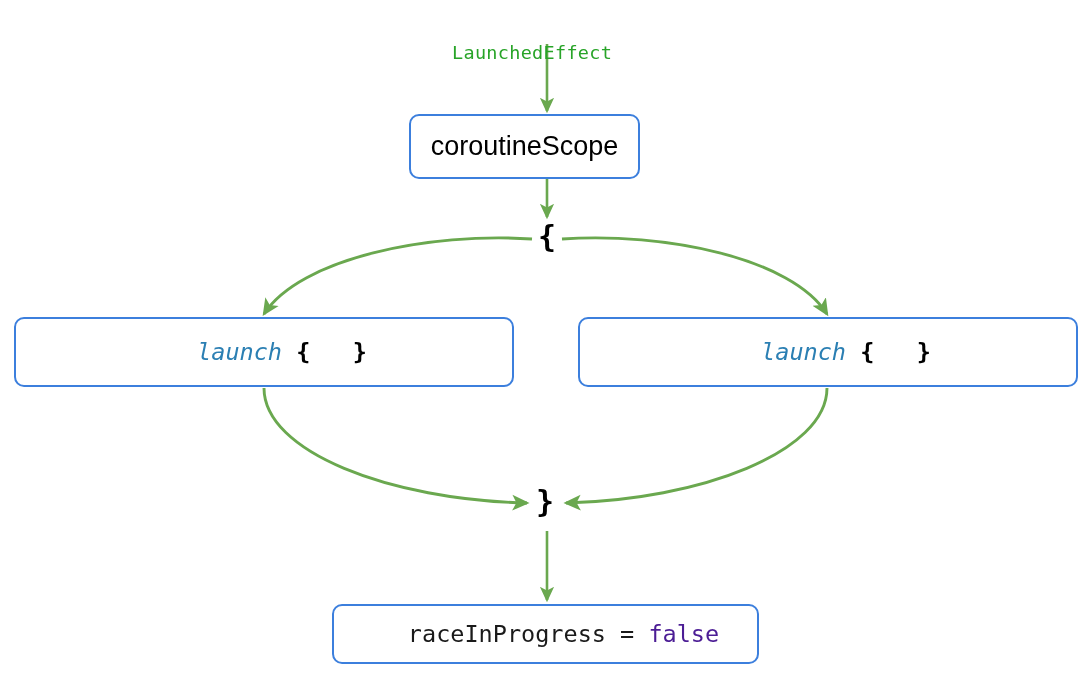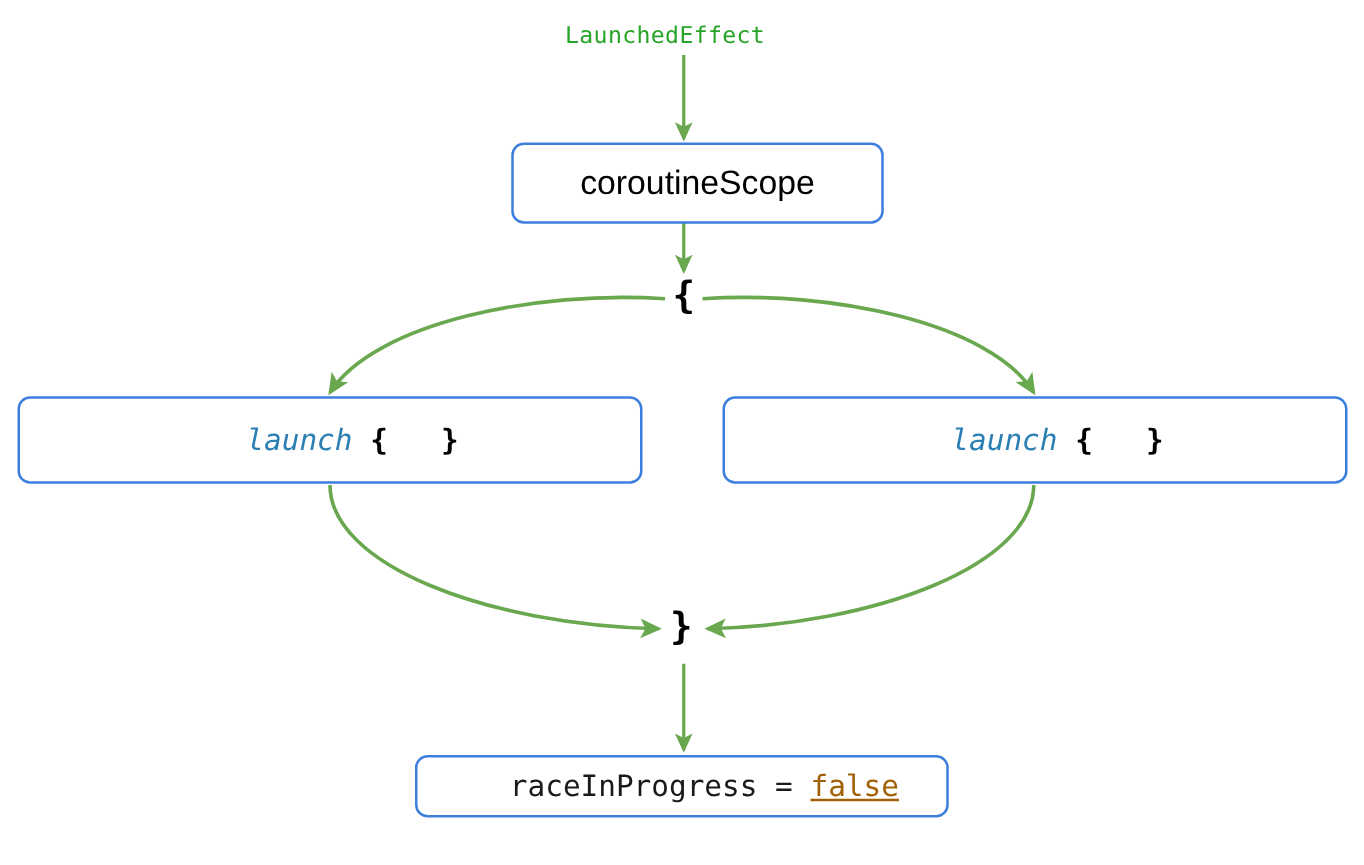--- a/index.html
+++ b/index.html
@@ -50,28 +50,28 @@
     color: #2b7fb3;
     font-style: italic;
     font-family: "DejaVu Sans Mono", monospace;
   }
   .brace-bold {
     color: #000000;
     font-weight: bold;
     font-family: "DejaVu Sans Mono", monospace;
   }
   .kw-false {
-    color: #a16207;
+    color: #4c1d95;
     font-family: "DejaVu Sans Mono", monospace;
-    text-decoration: underline;
   }
   .label-float {
     position: absolute;
     white-space: nowrap;
     font-family: "DejaVu Sans Mono", monospace;
+    margin-top: 24px;
   }
   #effect-label {
     left: 452px;
     top: 18px;
     font-size: 18.5px;
     color: #28a428;
     letter-spacing: 0.3px;
   }
   .brace-node {
     position: absolute;
@@ -107,21 +107,21 @@
 
     <path d="M 264 388 C 264 452 390 500 527 503" stroke="#6aa84f" stroke-width="2.9" fill="none" marker-end="url(#arrow-green)"></path>
 
     <path d="M 827 388 C 827 452 700 500 566 503" stroke="#6aa84f" stroke-width="2.9" fill="none" marker-end="url(#arrow-green)"></path>
 
     <path d="M 547 531 L 547 600" stroke="#6aa84f" stroke-width="2.6" fill="none" marker-end="url(#arrow-green)"></path>
   </svg>
 
   <div class="label-float" id="effect-label">LaunchedEffect</div>
 
-  <div class="node node-sans" style="left:409px; top:114px; width:298px; height:65px;">
+  <div class="node node-sans" style="left:409px; top:114px; width:231px; height:65px;">
     <span>coroutineScope</span>
   </div>
 
   <div class="brace-node" id="brace-open">{</div>
 
   <div class="node code" style="left:14px; top:317px; width:500px; height:70px;">
     <span class="kw-launch">launch</span>
     <span class="sp">&nbsp;</span>
     <span class="brace-bold">{</span>
     <span class="sp">&nbsp;</span>
@@ -133,18 +133,18 @@
     <span class="kw-launch">launch</span>
     <span class="sp">&nbsp;</span>
     <span class="brace-bold">{</span>
     <span class="sp">&nbsp;</span>
     <span class="sp">&nbsp;&nbsp;</span>
     <span class="brace-bold">}</span>
   </div>
 
   <div class="brace-node" id="brace-close">}</div>
 
-  <div class="node code" style="left:332px; top:604px; width:427px; height:50px;">
+  <div class="node code" style="left:332px; top:604px; width:427px; height:60px;">
     <span class="sp">raceInProgress = </span>
     <span class="kw-false">false</span>
   </div>
 
 </div>
 
 </body></html>

